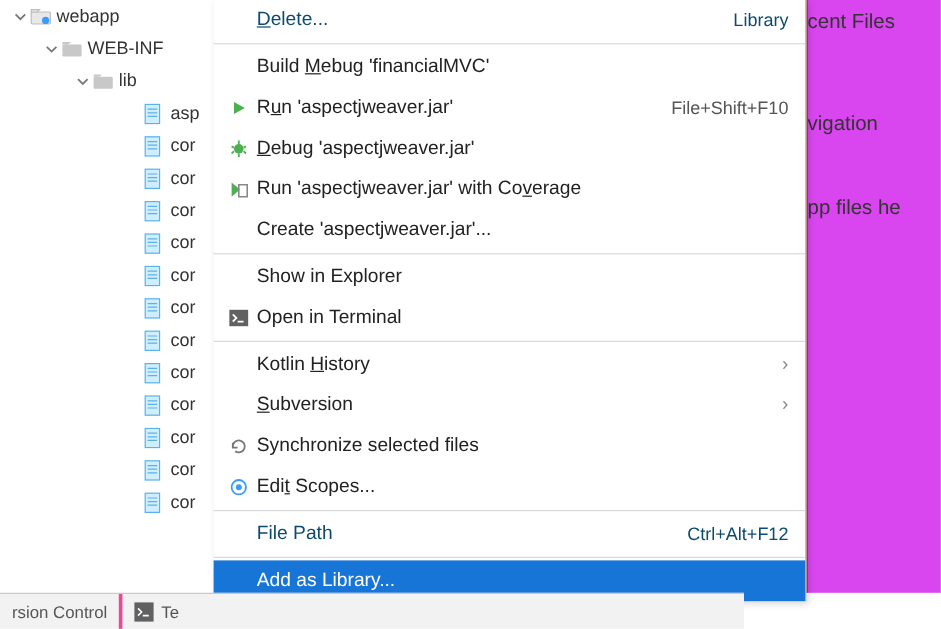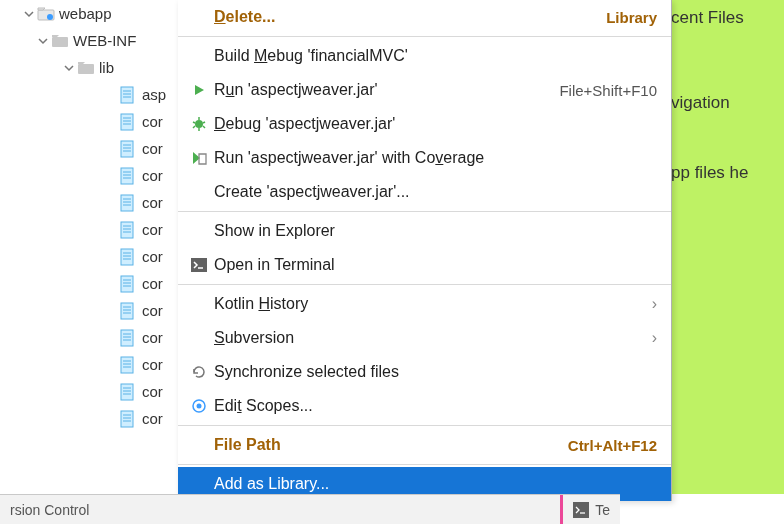--- a/index.html
+++ b/index.html
@@ -6,31 +6,31 @@
   body { width: 784px; height: 524px; overflow: hidden; position: relative; background: #fff; font-size: 15px; color: #333; }
   .project-tree { position: absolute; left: 0; top: 0; width: 175px; height: 480px; background: #fff; overflow: hidden; }
   .tree-row { display: flex; align-items: center; height: 27px; white-space: nowrap; }
   .chevron-down { width: 13px; height: 13px; display: inline-flex; align-items: center; justify-content: center; margin-right: 2px; }
   .chevron-down svg { width: 10px; height: 10px; }
   .folder-icon { width: 18px; height: 18px; display: inline-flex; align-items: center; justify-content: center; margin-right: 4px; }
   .lib-icon { width: 18px; height: 18px; display: inline-flex; align-items: center; justify-content: center; margin-right: 6px; }
   .tree-label { font-size: 15px; color: #333; }
   .web-icon { width: 18px; height: 18px; display: inline-flex; align-items: center; justify-content: center; margin-right: 4px; }
 
-  .status-bar { position: absolute; left: 0; bottom: 0; height: 30px; width: 620px; border-top: 1px solid #c9c9c9; display: flex; align-items: center; background: #f2f2f2; justify-content: space-between; }
+  .status-bar { position: absolute; left: 0; bottom: 0; height: 30px; width: 620px; border-top: 1px solid #c9c9c9; display: flex; align-items: center; background: #f2f2f2; }
   .status-item { display: flex; align-items: center; padding: 0 10px; height: 100%; font-size: 14px; color: #555; }
   .terminal-icon { width: 16px; height: 16px; background: #616161; display: inline-flex; align-items: center; justify-content: center; margin-right: 6px; }
 
-  .right-panel { position: absolute; right: 0; top: 0; width: 115px; height: 494px; background: #bef264; border-left: 2px solid #b91c1c; padding-top: 0px; }
+  .right-panel { position: absolute; right: 0; top: 0; width: 115px; height: 494px; background: #d946ef; border-left: 4px solid #b91c1c; padding-top: 0px; }
   .right-text { font-size: 17px; color: #333; padding: 10px 4px 10px 0px; white-space: nowrap; text-align: left;}
   .right-text.first { padding-top: 8px;}
 
   .context-menu { position: absolute; left: 178px; top: 0; width: 494px; background: #fff; border-right: 1px solid #b0b0b0; box-shadow: 2px 2px 6px rgba(0,0,0,0.15); }
   .menu-item { display: flex; align-items: center; height: 34px; padding-left: 10px; padding-right: 14px; cursor: default; position: relative; }
-  .menu-item.disabled .label, .menu-item.disabled .shortcut { color: #a16207; font-weight: bold; }
+  .menu-item.disabled .label, .menu-item.disabled .shortcut { color: #0c4a6e; }
   .menu-item.selected { background: #1675d6; }
   .menu-item.selected .label { color: #fff; }
   .menu-item .icon-slot { width: 22px; height: 22px; display: inline-flex; align-items: center; justify-content: center; flex-shrink: 0; }
   .menu-item .label { flex: 1; padding-left: 4px; font-size: 16px; color: #222; white-space: nowrap; }
   .menu-item .shortcut { font-size: 15px; color: #555; }
   .menu-item .sub-arrow { color: #888; font-size: 16px; padding-left: 8px; }
   .menu-sep { height: 1px; background: #d9d9d9; margin: 2px 0; }
   .mn { text-decoration: underline; }
 </style>
 </head>
@@ -38,21 +38,21 @@
 
 <div class="right-panel">
   <div class="right-text first">cent Files</div>
   <div style="height:45px"></div>
   <div class="right-text">vigation</div>
   <div style="height:30px"></div>
   <div class="right-text">pp files he</div>
 </div>
 
 <div class="project-tree">
-  <div class="tree-row" style="padding-left:22px">
+  <div class="tree-row" style="padding-left:10px">
     <span class="chevron-down">
       <svg viewBox="0 0 10 10">
           <path d="M1 3 L5 7 L9 3" stroke="#777" stroke-width="1.5" fill="none"></path>
         </svg>
     </span>
     <span class="web-icon">
       <svg width="18" height="14" viewBox="0 0 18 14">
           <rect x="1" y="3" width="16" height="10" rx="1" fill="#e8e8e8" stroke="#bdbdbd"></rect>
           <path d="M1 3 L6 3 L8 1 L1 1 Z" fill="#e8e8e8" stroke="#bdbdbd"></path>
           <circle cx="13" cy="10" r="3" fill="#3b9cff"></circle>

